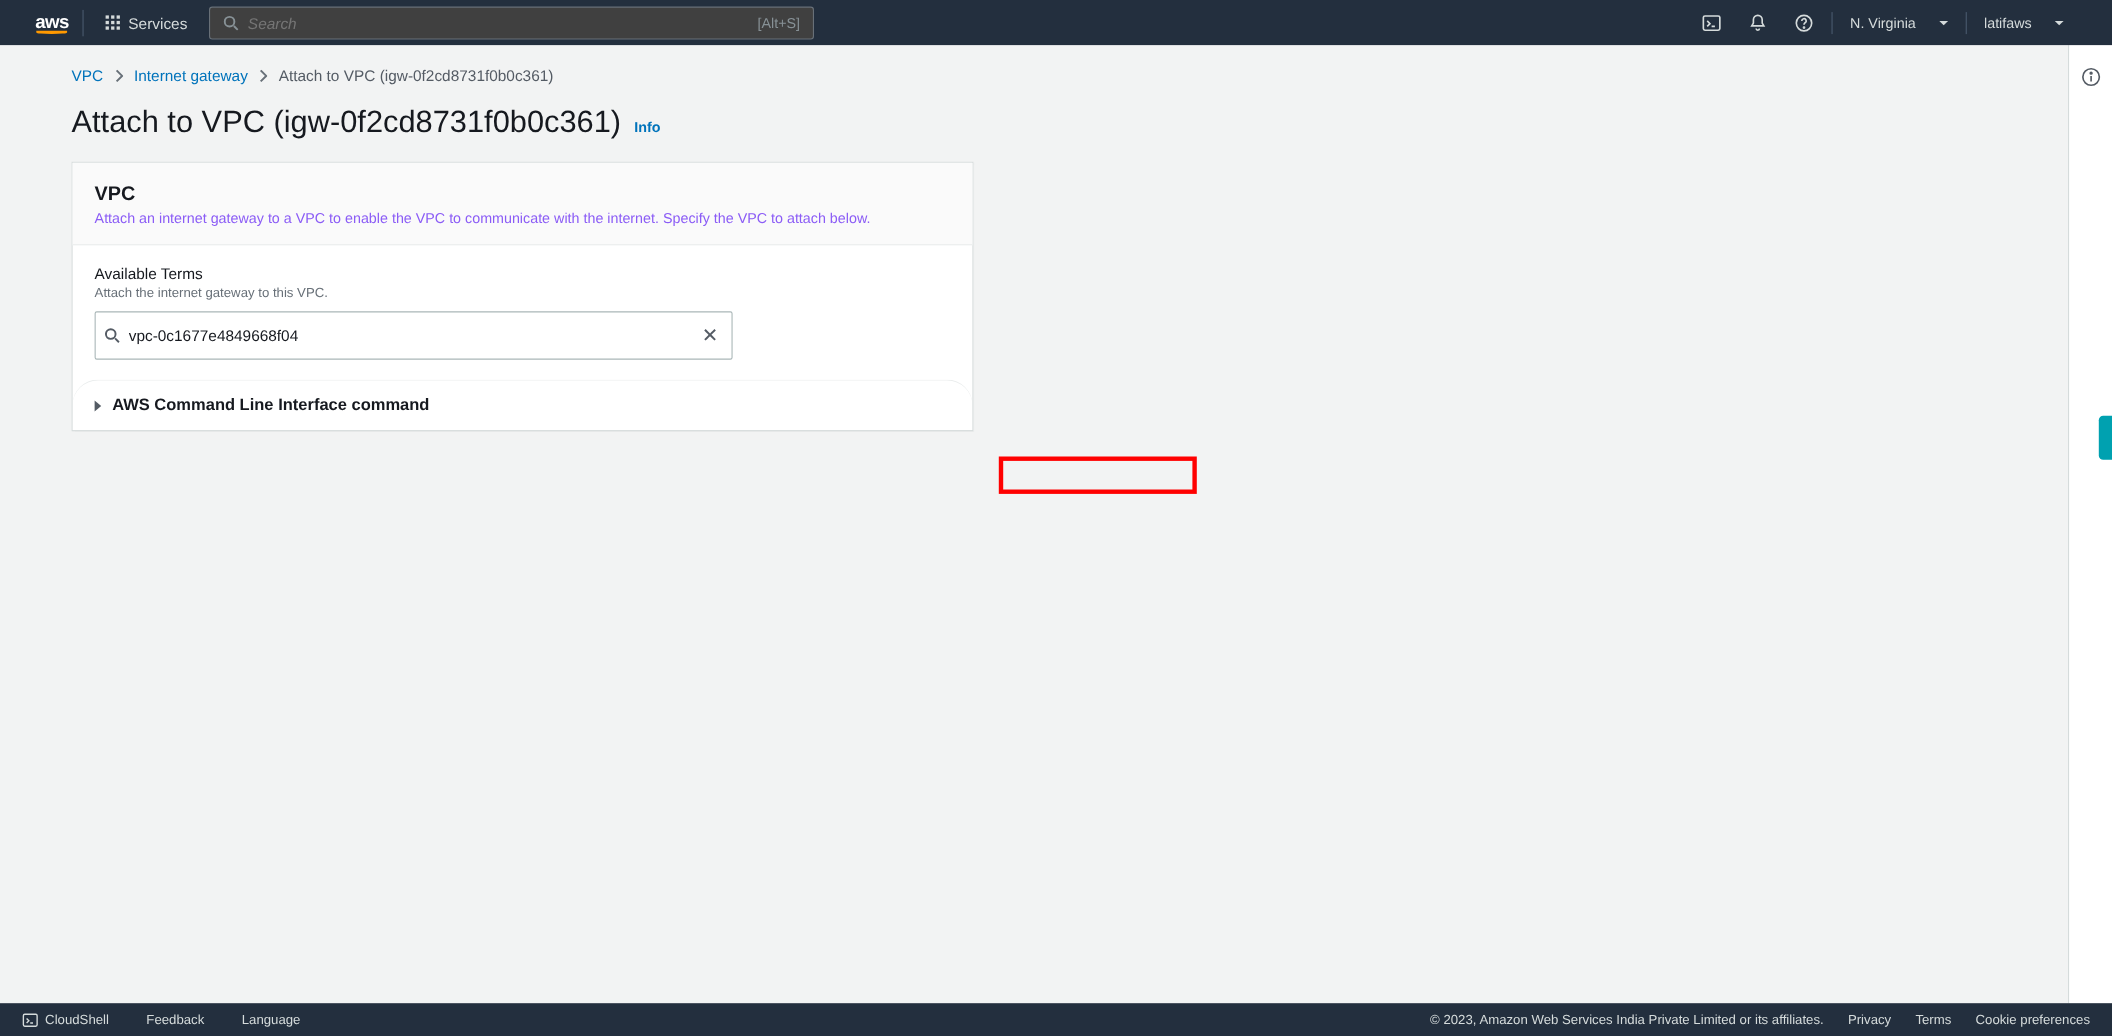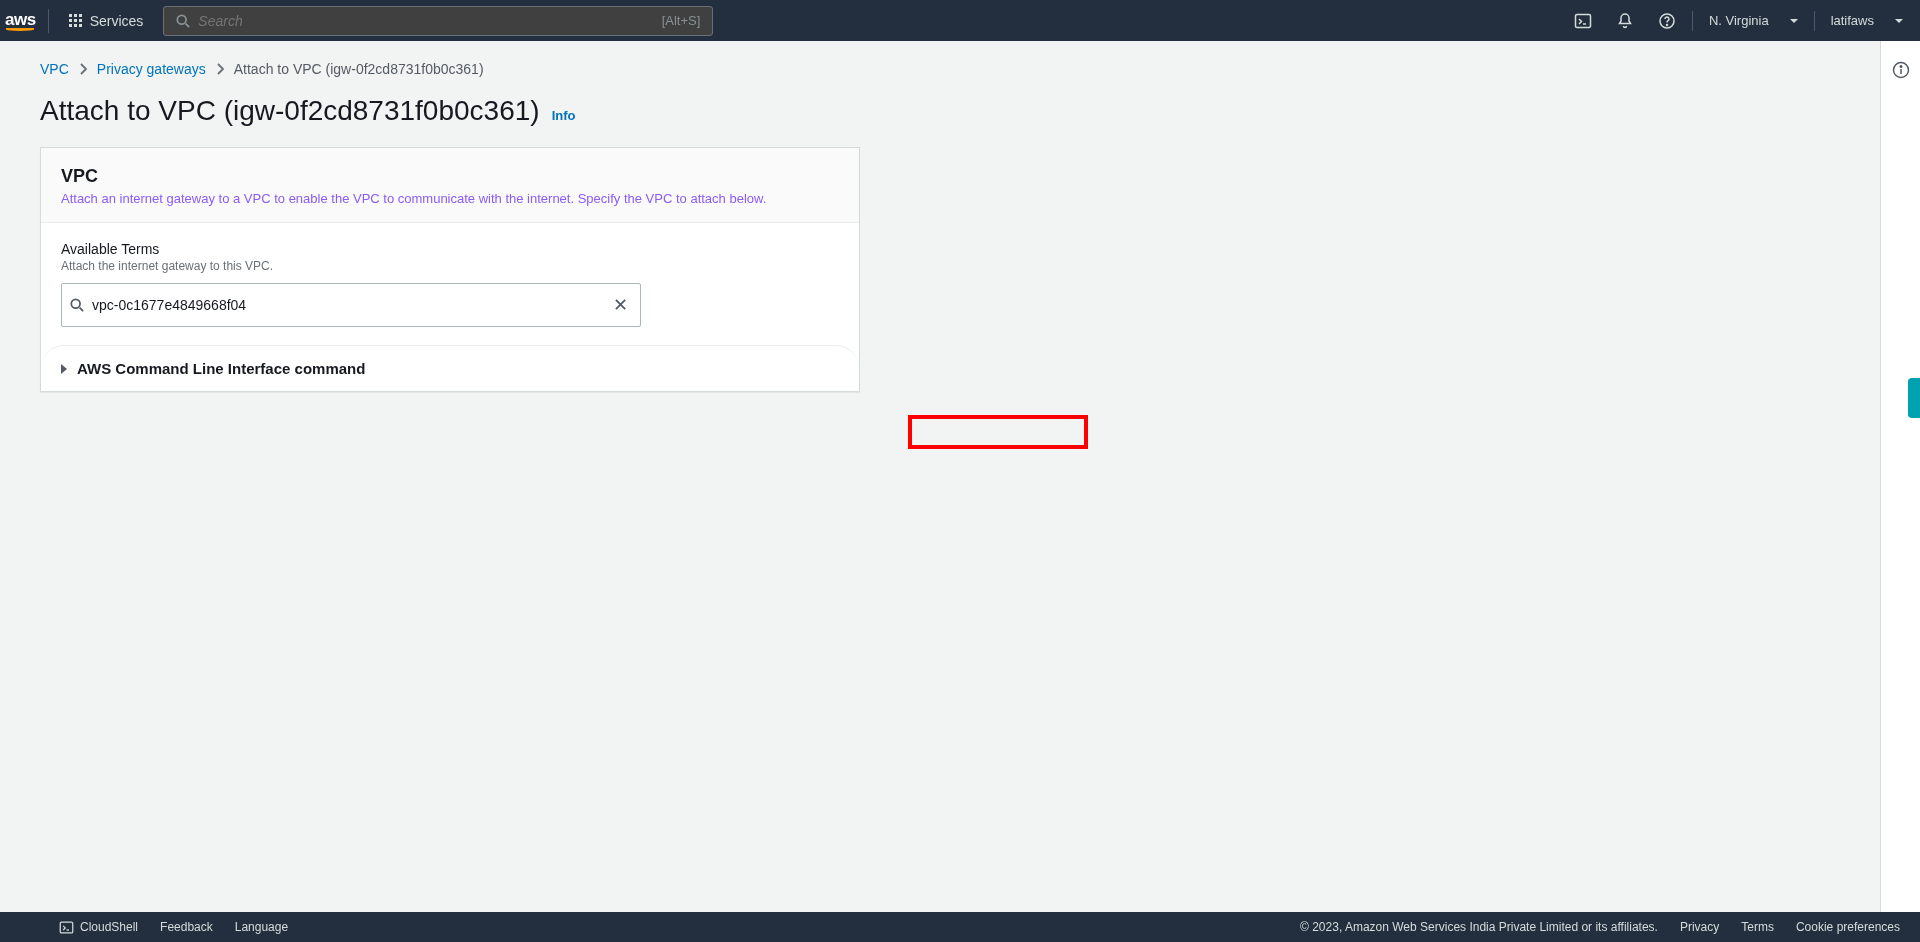--- a/index.html
+++ b/index.html
@@ -9,21 +9,21 @@
   width: 1920px;
   height: 942px;
   overflow: hidden;
   position: relative;
 }
 .top-nav {
   height: 41px;
   background: #232f3e;
   display: flex;
   align-items: center;
-  padding: 0 5px;
+  padding: 0 32px;
   color: #d5dbdb;
   position: relative;
 }
 .aws-logo {
   font-weight: bold;
   font-size: 17px;
   color: #fff;
   margin-right: 8px;
   padding-right: 12px;
   border-right: 1px solid #4a5a6e;
@@ -107,20 +107,21 @@
 }
 .caret-down {
   width: 0; height: 0;
   border-left: 4px solid transparent;
   border-right: 4px solid transparent;
   border-top: 4px solid #d5dbdb;
 }
 .main-area {
   display: flex;
   height: calc(100% - 41px - 30px);
+  padding-left: 25px;
 }
 .content {
   flex: 1;
   padding: 20px 40px;
   overflow: auto;
 }
 .breadcrumbs {
   display: flex;
   align-items: center;
   gap: 10px;
@@ -221,21 +222,21 @@
   left: 0;
   right: 0;
   height: 30px;
   background: #232f3e;
   display: flex;
   align-items: center;
   padding: 0 20px;
   color: #d5dbdb;
   font-size: 12px;
 }
-.footer-left { display: flex; gap: 22px; align-items: center; margin-left: 39px; }
+.footer-left { display: flex; gap: 34px; align-items: center; }
 .footer-left span, .footer-right span { cursor: pointer; }
 .footer-right { margin-left: auto; display: flex; gap: 22px; align-items: center; }
 .cloudshell-icon { display: flex; align-items: center; gap: 6px; }
 .red-highlight {
   position: absolute;
   border: 4px solid #ff0000;
   pointer-events: none;
 }
 .feedback-tab {
   position: absolute;
@@ -315,21 +316,21 @@
 </div>
 
 <div class="main-area">
   <div class="content">
 
     <div class="breadcrumbs">
       <a>VPC</a>
       <svg class="chevron" width="8" height="12" viewBox="0 0 8 12" fill="none" stroke="#687078" stroke-width="1.8">
           <path d="M2 1l5 5-5 5"></path>
         </svg>
-      <a>Privacy gateways</a>
+      <a>Internet gateway</a>
       <svg class="chevron" width="8" height="12" viewBox="0 0 8 12" fill="none" stroke="#687078" stroke-width="1.8">
           <path d="M2 1l5 5-5 5"></path>
         </svg>
       <span class="current">Attach to VPC (igw-0f2cd8731f0b0c361)</span>
     </div>
 
     <div class="page-title-row">
       <h1 class="page-title">Attach to VPC (igw-0f2cd8731f0b0c361)</h1>
       <span class="info-link">Info</span>
     </div>

